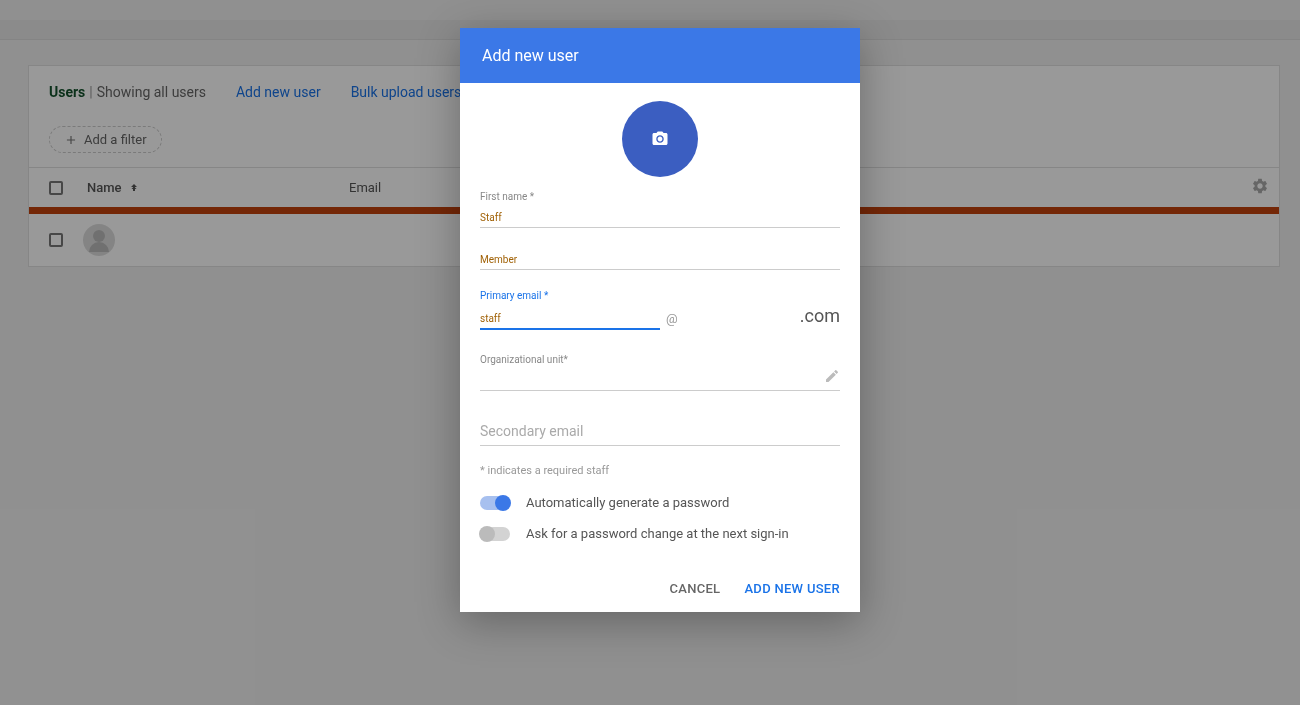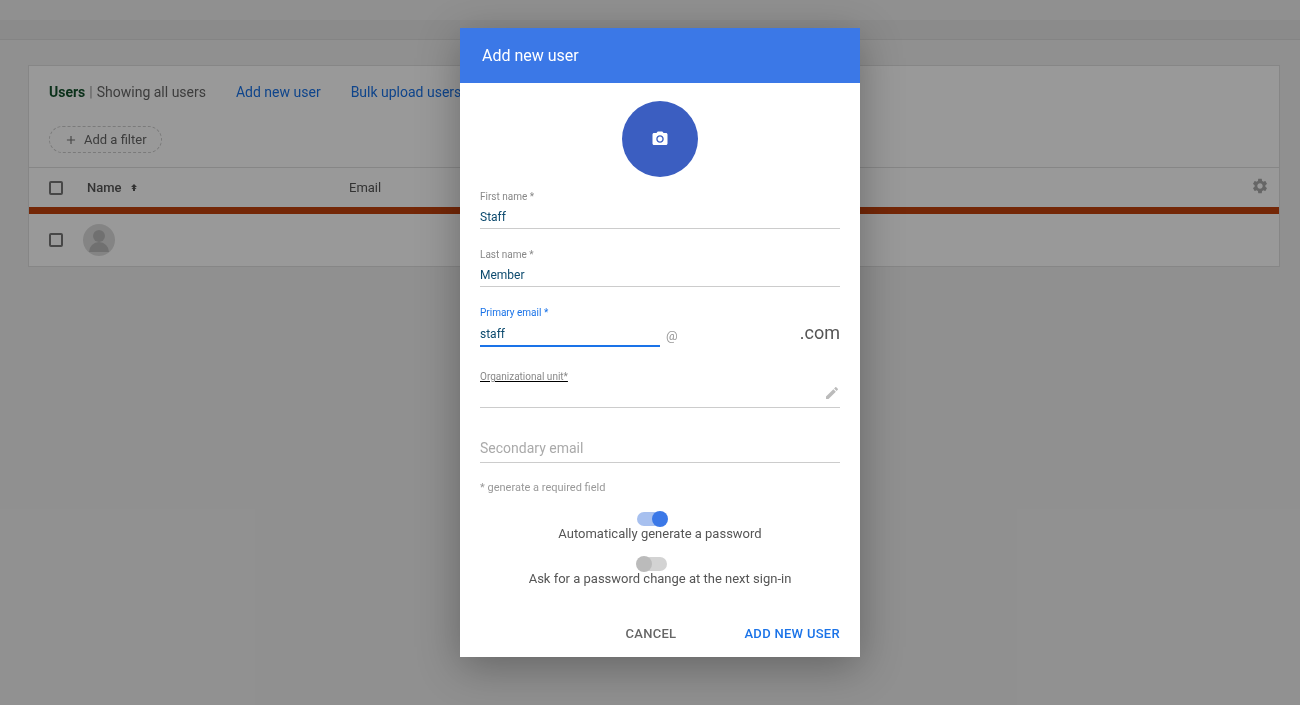--- a/index.html
+++ b/index.html
@@ -38,49 +38,49 @@
     
     .dialog { position: absolute; left: 460px; top: 28px; width: 400px; background: #fff; z-index: 200; box-shadow: 0 10px 40px rgba(0,0,0,0.3); }
     .dialog-header { background: #3b78e7; color: #fff; padding: 18px 22px; font-size: 16px; font-weight: 400; }
     .dialog-body { padding: 18px 20px 12px; }
     
     .avatar-upload { width: 76px; height: 76px; border-radius: 50%; background: #3b5ec1; margin: 0 auto 14px; display: flex; align-items: center; justify-content: center; cursor: pointer; }
     
     .field { margin-bottom: 20px; }
     .field-label { font-size: 10px; color: #888; margin-bottom: 4px; display: block; }
     .field-label.focused { color: #1a73e8; }
-    .field-input { width: 100%; border: none; border-bottom: 1px solid #ccc; font-size: 12px; padding: 4px 0; outline: none; color: #0c4a6e; }
+    .field-input { width: 100%; border: none; border-bottom: 1px solid #ccc; font-size: 10px; padding: 4px 0; outline: none; color: #a16207; }
     .field-input::placeholder { color: #aaa; }
     .field-input.focused { border-bottom: 2px solid #1a73e8; }
     
     .email-row { display: flex; align-items: flex-end; gap: 6px; }
     .email-row .at { color: #999; font-size: 13px; padding-bottom: 4px; }
     .email-row .domain { font-size: 18px; color: #555; padding-bottom: 4px; margin-left:auto; }
     .email-row .emlocal { flex: 0 0 180px; }
     
-    .org-field { position: relative; margin-top: 24px; margin-bottom: 26px; text-decoration: underline; }
+    .org-field { position: relative; margin-top: 24px; margin-bottom: 26px; }
     .org-field .pencil { position: absolute; right: 0; top: 14px; color: #bbb; cursor: pointer; }
     .org-line { border-bottom: 1px solid #ccc; height: 22px; }
     
     .float-field { margin-bottom: 12px; }
     .float-input { width: 100%; border: none; border-bottom: 1px solid #ccc; font-size: 14px; padding: 6px 0; outline: none; }
     .float-input::placeholder { color: #aaa; }
     
     .hint { font-size: 11px; color: #999; margin: 18px 0; }
     
-    .toggle-row { display: flex; align-items: center; margin-bottom: 16px; font-size: 13px; color: #555; flex-direction: column; }
+    .toggle-row { display: flex; align-items: center; margin-bottom: 16px; font-size: 13px; color: #555; }
     .toggle { width: 30px; height: 14px; border-radius: 10px; position: relative; margin-right: 16px; cursor: pointer; }
     .toggle .knob { position: absolute; width: 16px; height: 16px; border-radius: 50%; top: -1px; }
     .toggle.on { background: #a7c0ef; }
     .toggle.on .knob { right: -1px; background: #3b78e7; }
     .toggle.off { background: #d3d3d3; }
     .toggle.off .knob { left: -1px; background: #bbb; }
     
     .dialog-actions { display: flex; justify-content: flex-end; padding: 12px 20px 16px; gap: 24px; }
-    .btn-text { background: none; border: none; font-size: 13px; font-weight: 500; cursor: pointer; letter-spacing: 0.3px; margin-left: 44px; }
+    .btn-text { background: none; border: none; font-size: 13px; font-weight: 500; cursor: pointer; letter-spacing: 0.3px; }
     .btn-cancel { color: #666; }
     .btn-primary { color: #1a73e8; }
   </style>
 </head>
 <body>
 
 <div class="page">
   <div class="top-border"></div>
 
   <div class="content-card">
@@ -140,21 +140,20 @@
           <path d="M9 2L7.17 4H4c-1.1 0-2 .9-2 2v12c0 1.1.9 2 2 2h16c1.1 0 2-.9 2-2V6c0-1.1-.9-2-2-2h-3.17L15 2H9zm3 15c-2.76 0-5-2.24-5-5s2.24-5 5-5 5 2.24 5 5-2.24 5-5 5z"></path>
         </svg>
     </div>
 
     <div class="field">
       <label class="field-label">First name *</label>
       <input class="field-input" type="text" value="Staff" style="">
     </div>
 
     <div class="field">
-      <label class="field-label">Last name *</label>
       <input class="field-input" type="text" value="Member" style="">
     </div>
 
     <div class="field">
       <label class="field-label focused">Primary email *</label>
       <div class="email-row">
         <input class="field-input focused emlocal" type="text" value="staff" style="">
         <span class="at">@</span>
         <span class="domain">.com</span>
       </div>
@@ -168,21 +167,21 @@
             <path d="M3 17.25V21h3.75L17.81 9.94l-3.75-3.75L3 17.25zM20.71 7.04c.39-.39.39-1.02 0-1.41l-2.34-2.34c-.39-.39-1.02-.39-1.41 0l-1.83 1.83 3.75 3.75 1.83-1.83z"></path>
           </svg>
       </span>
     </div>
 
     <div class="float-field">
       <input class="float-input" type="text" placeholder="Secondary email" style="">
     </div>
 
 
-    <div class="hint">* generate a required field</div>
+    <div class="hint">* indicates a required staff</div>
 
     <div class="toggle-row">
       <div class="toggle on">
           <div class="knob"></div>
         </div>
       <span>Automatically generate a password</span>
     </div>
 
     <div class="toggle-row">
       <div class="toggle off">

